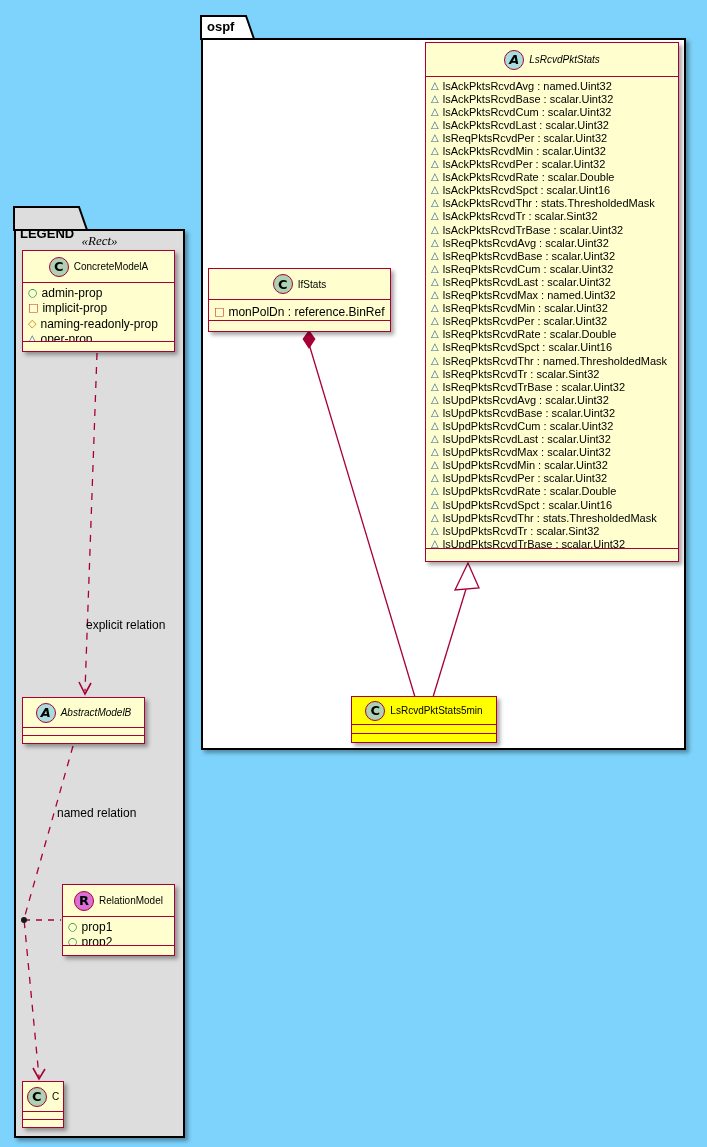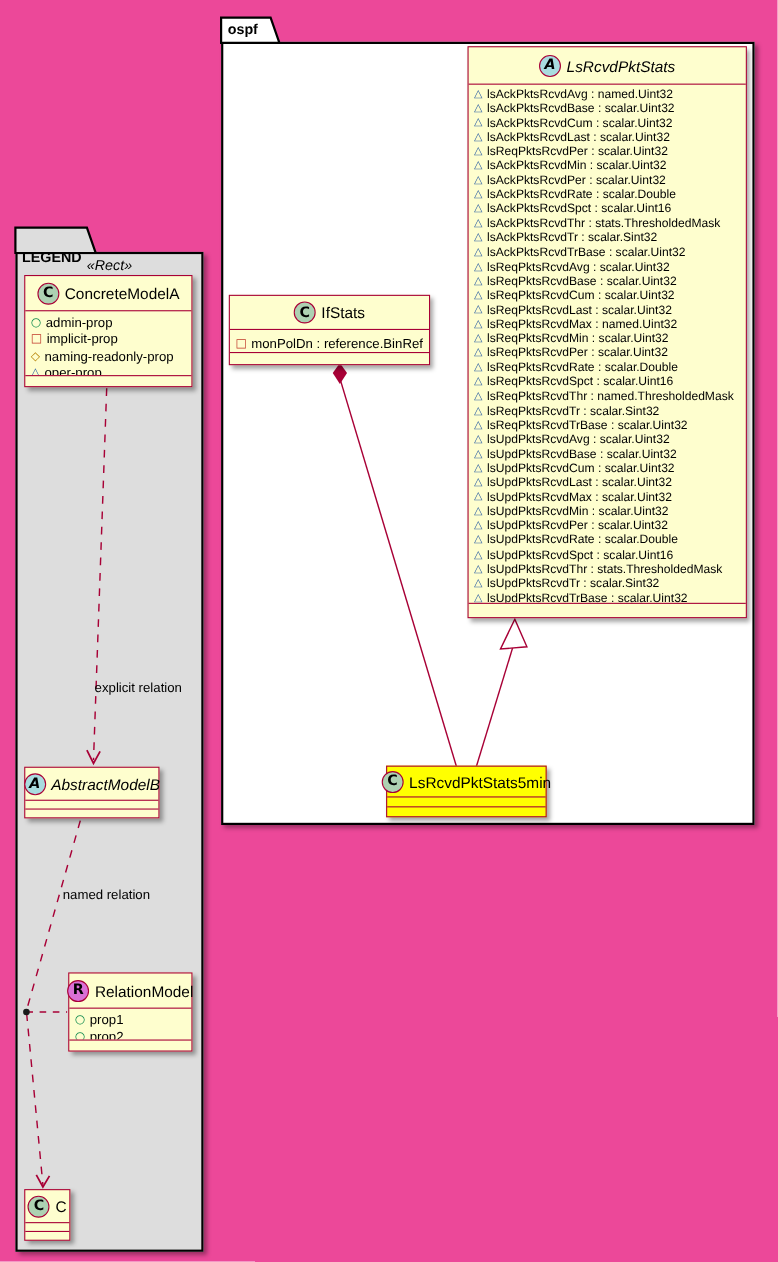--- a/index.html
+++ b/index.html
@@ -1,31 +1,31 @@
 <!DOCTYPE html>
 <html><head>
 <meta charset="utf-8">
 <style>
   html,body{margin:0;padding:0;background:#ffffff;}
-  #stage{position:relative;width:707px;height:1147px;background:#ec4899;overflow:hidden;
+  #stage{position:relative;width:707px;height:1147px;background:#7dd3fc;overflow:hidden;
          font-family:"Liberation Sans","DejaVu Sans",sans-serif;color:#000;}
   
   .pkg{position:absolute;border:2px solid #000;box-sizing:border-box;box-shadow:3px 3px 4px rgba(0,0,0,.35);}
   .pkg-ospf{left:201px;top:38px;width:485px;height:712px;background:#ffffff;}
   .pkg-legend{left:14px;top:229px;width:171px;height:909px;background:#dddddd;}
   .pkg-tab-label{position:absolute;font-weight:bold;font-size:13px;z-index:6;}
   
   #wires{position:absolute;left:0;top:0;z-index:3;pointer-events:none;}
   
   .uml-class{position:absolute;z-index:4;box-sizing:border-box;background:#FEFECE;
              border:1.5px solid #A80036;box-shadow:3px 3px 4px rgba(0,0,0,.35);
              display:flex;flex-direction:column;}
   .uml-class.hl{background:#FFFF00;}
   .uml-title{display:flex;align-items:center;justify-content:center;gap:5px;flex:0 0 auto;}
-  .uml-name{font-size:14px;white-space:nowrap;text-align:center;}
+  .uml-name{font-size:10px;white-space:nowrap;text-align:center;}
   .abstract .uml-name{font-style:italic;}
   .kind-circle{display:inline-flex;align-items:center;justify-content:center;
                width:20px;height:20px;border-radius:50%;border:1.5px solid #A80036;
                font-weight:bold;font-size:13px;font-family:"DejaVu Sans",sans-serif;flex:0 0 auto;box-sizing:border-box;}
   .kc-c{background:#ADD1B2;}
   .kc-a{background:#A9DCDF;font-style:italic;}
   .kc-r{background:#DA70D6;}
   .uml-attrs{border-top:1px solid #A80036;flex:1 1 auto;overflow:hidden;padding:2px 2px 0 5px;}
   .uml-methods{border-top:1px solid #A80036;flex:0 0 auto;}
   .uml-empty{border-top:1px solid #A80036;flex:1 1 auto;}
@@ -35,21 +35,21 @@
   .single .attr-row{height:20px;font-size:12px;}
   .vis-icon{font-family:"DejaVu Sans",sans-serif;font-size:10px;line-height:10px;flex:0 0 auto;}
   .roomy .vis-icon,.single .vis-icon{font-size:11px;}
   .vis-triangle{color:#3465A4;}
   .vis-square{color:#C03A2B;}
   .vis-circle{color:#0E8A4E;}
   .vis-diamond{color:#B8860B;}
   
   .rel-label{position:absolute;font-size:12px;z-index:5;white-space:nowrap;}
   .stereo{position:absolute;left:14px;top:233px;width:171px;text-align:center;
-          font-style:italic;font-size:13px;z-index:5;}
+          font-style:italic;font-size:13px;z-index:5;font-family:Liberation Serif, serif;}
 </style>
 </head>
 <body>
 
 <div id="stage">
 
   <div class="pkg pkg-ospf"></div>
   <div class="pkg pkg-legend"></div>
 
   <svg id="wires" width="707" height="1147" viewBox="0 0 707 1147">

